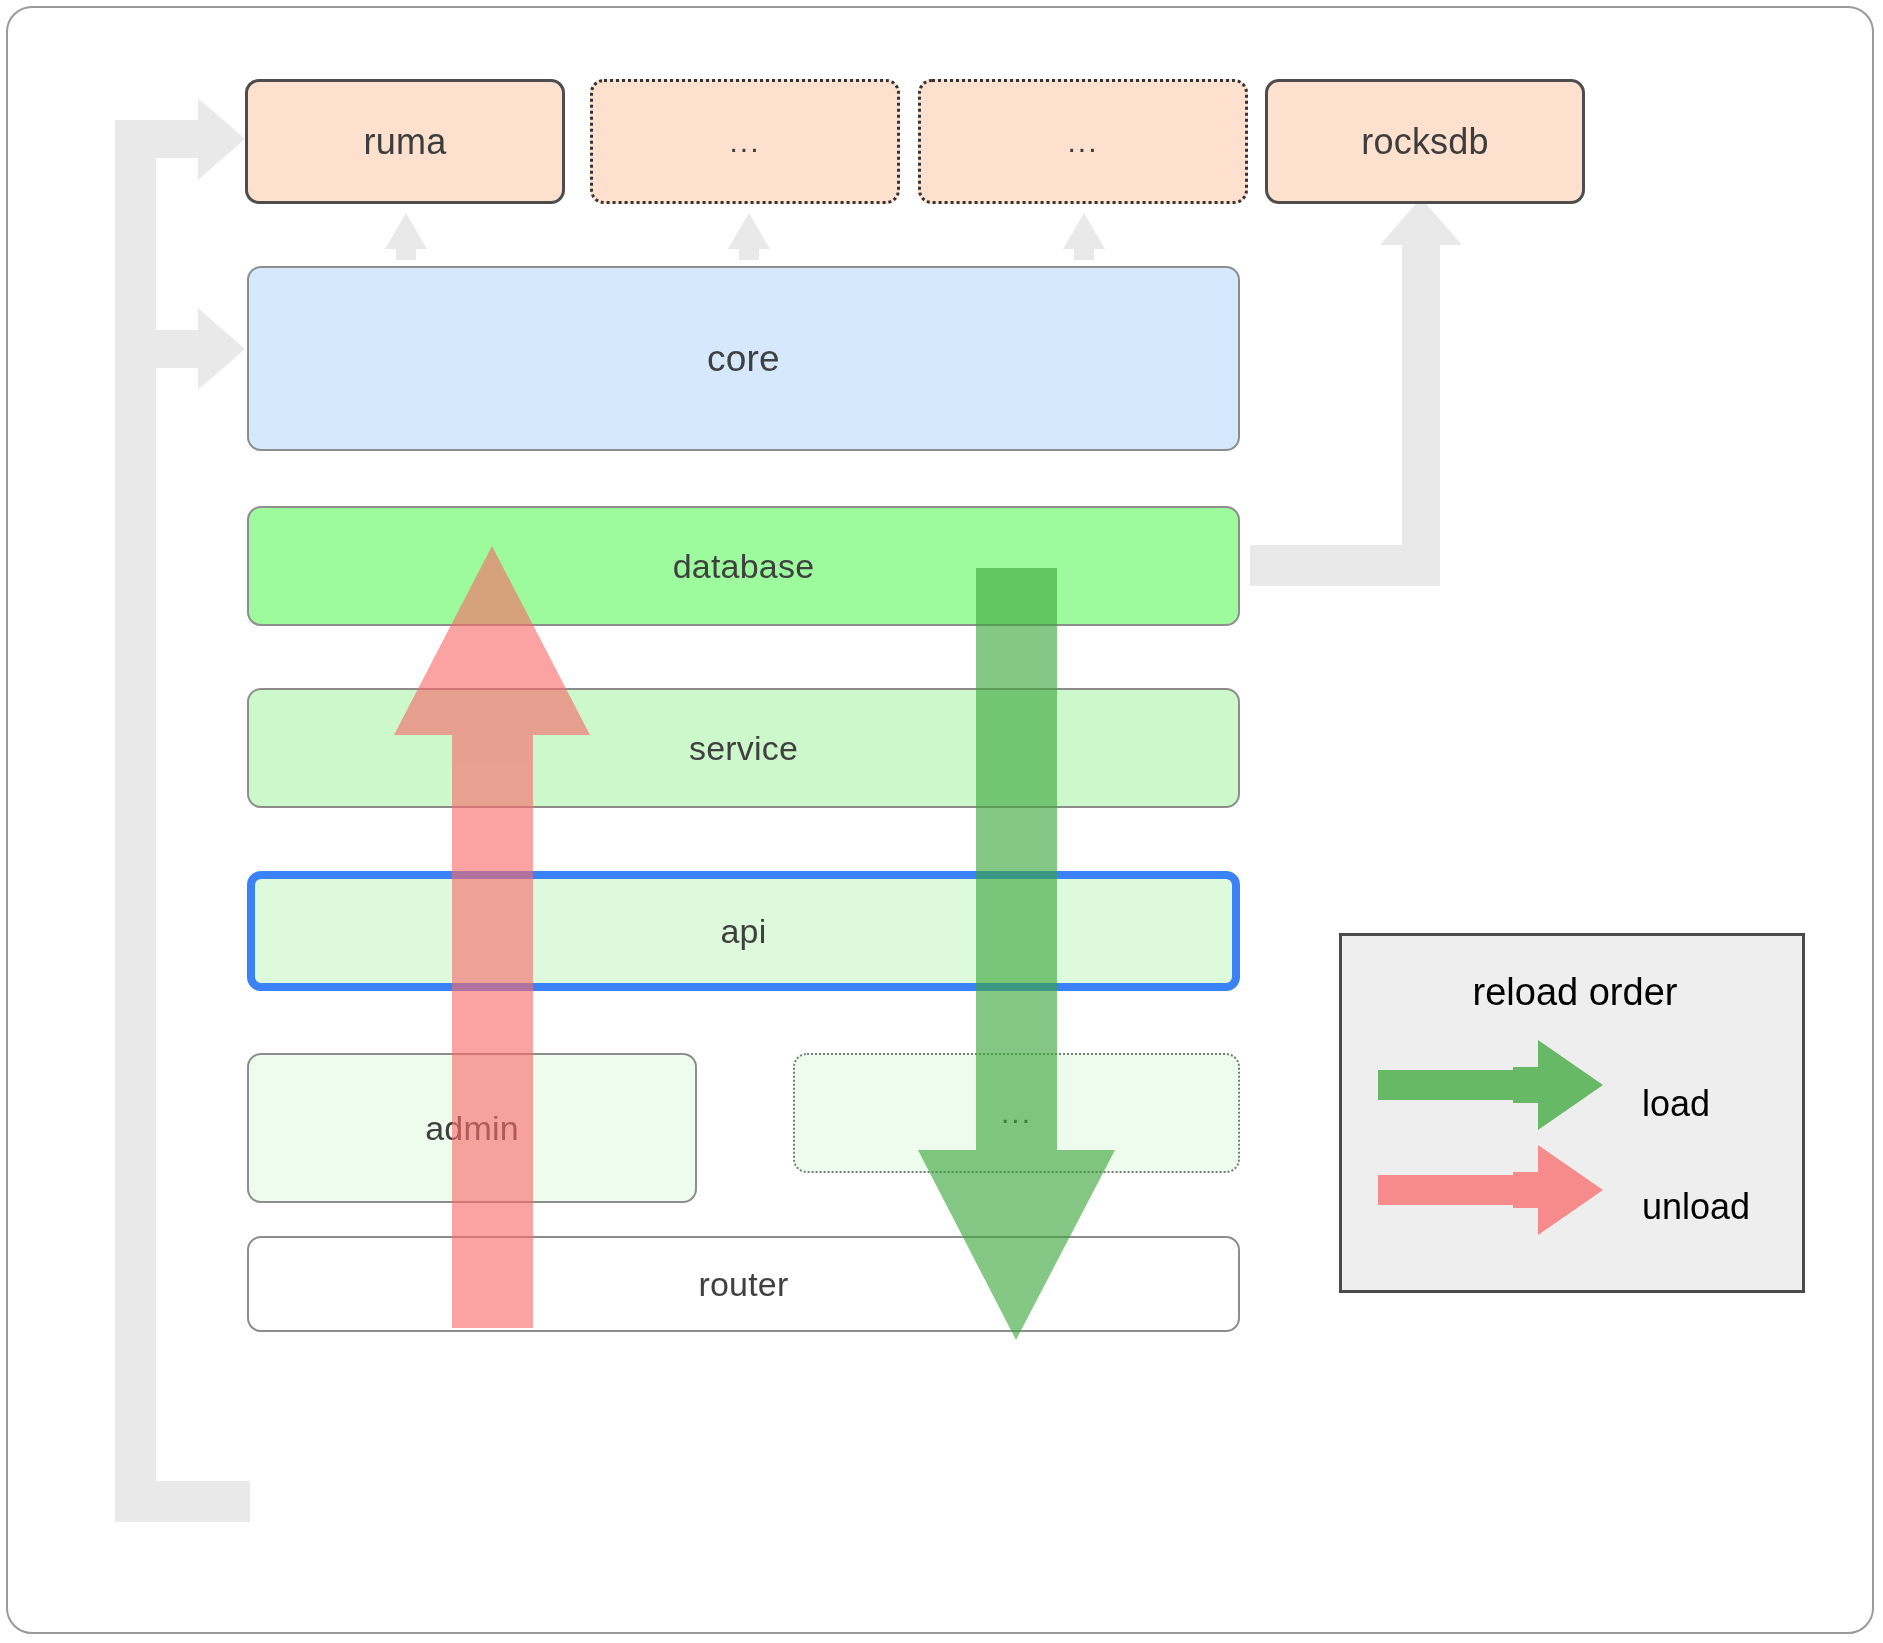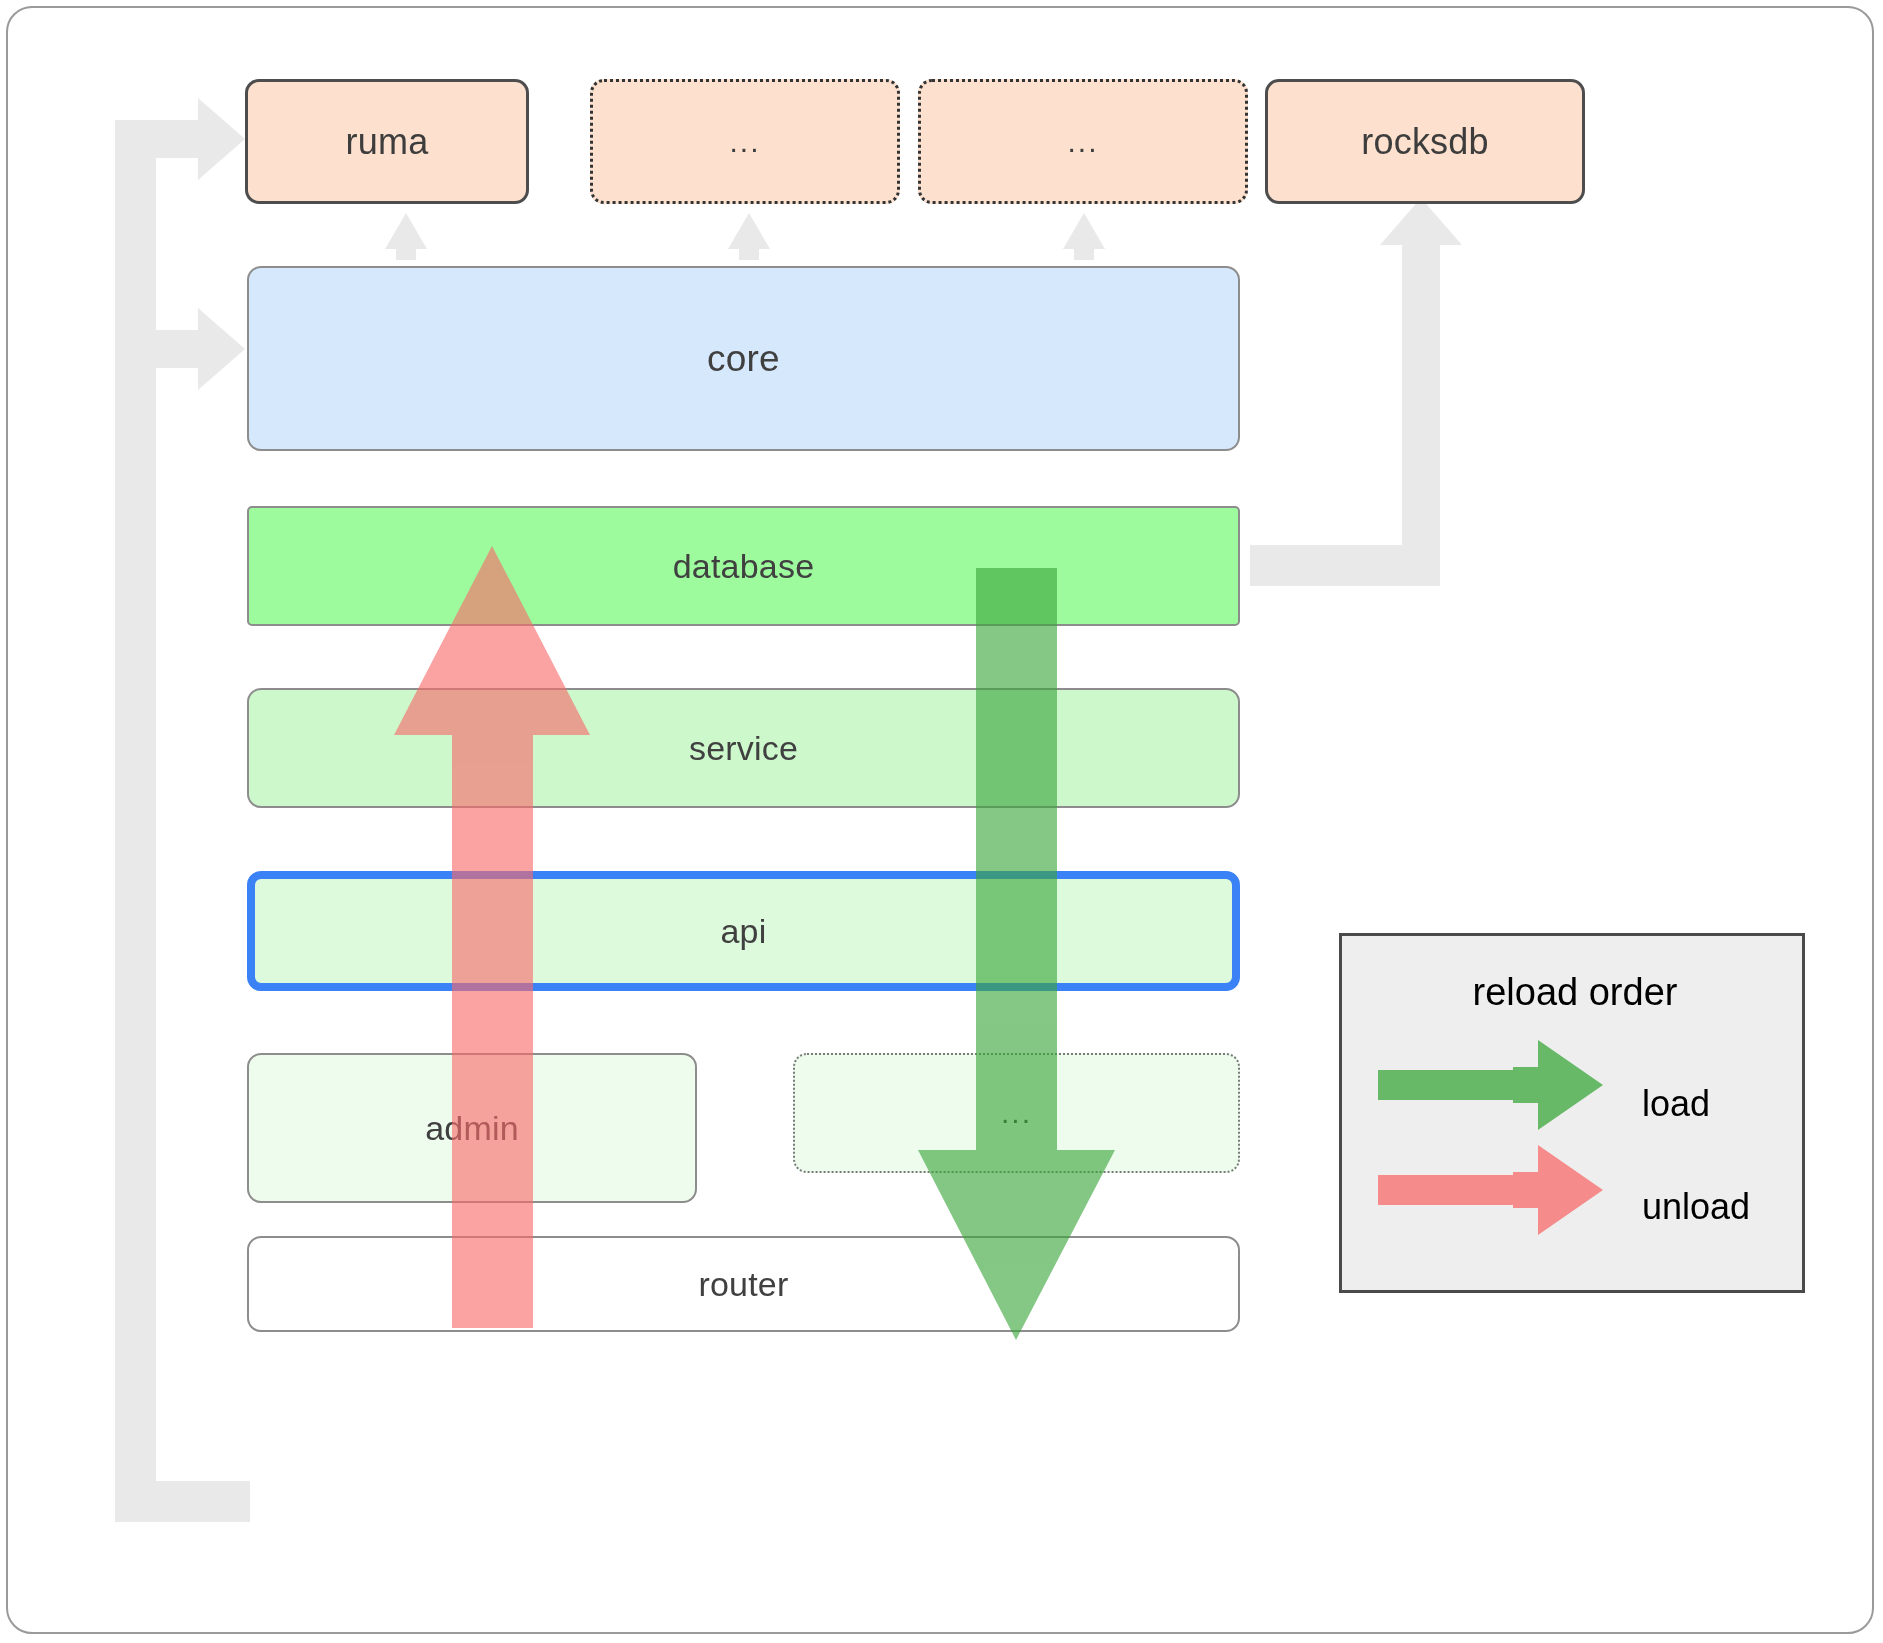--- a/index.html
+++ b/index.html
@@ -68,21 +68,21 @@
   }
   .core-box {
     background: #d6e8fb;
     border: 2px solid #8d8d8d;
     border-radius: 14px;
   }
   .core-box .node-label { font-size: 37px; }
   .lvl-database {
     background: #9dfb9d;
     border: 2px solid #8d8d8d;
-    border-radius: 5px;
+    border-radius: 14px;
   }
   .lvl-service {
     background: #ccf8cc;
     border: 2px solid #8d8d8d;
     border-radius: 14px;
   }
   .lvl-api {
     background: #ddfadd;
     border: 8px solid #3b82f6;
     border-radius: 14px;
@@ -164,21 +164,21 @@
       <path d="M 397 249 L 415 249 L 415 253 L 397 253 Z"></path>
       <path d="M 750 249 L 728 249 L 749 213 L 770 249 Z"></path>
       <path d="M 1085 249 L 1063 249 L 1084 213 L 1105 249 Z"></path>
 
       <rect x="396" y="240" width="20" height="20"></rect>
       <rect x="739" y="240" width="20" height="20"></rect>
       <rect x="1074" y="240" width="20" height="20"></rect>
     </g>
   </svg>
 
-  <div class="node dep" style="left:245px; top:79px; width:284px; height:125px;">
+  <div class="node dep" style="left:245px; top:79px; width:320px; height:125px;">
     <span class="node-label">ruma</span>
   </div>
 
   <div class="node dep dotted" style="left:590px; top:79px; width:310px; height:125px;">
     <span class="dots-label">...</span>
   </div>
 
   <div class="node dep dotted" style="left:918px; top:79px; width:330px; height:125px;">
     <span class="dots-label">...</span>
   </div>

